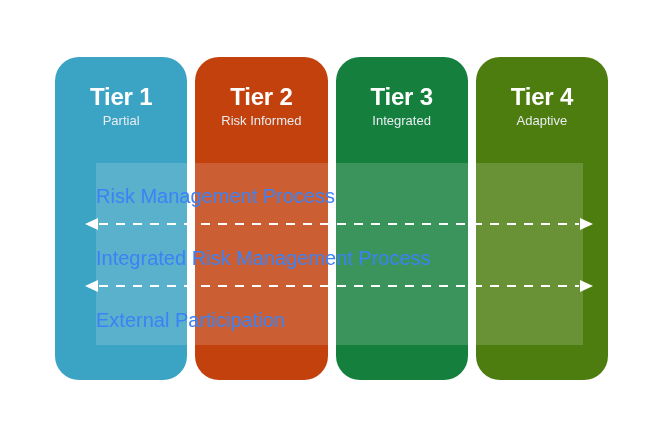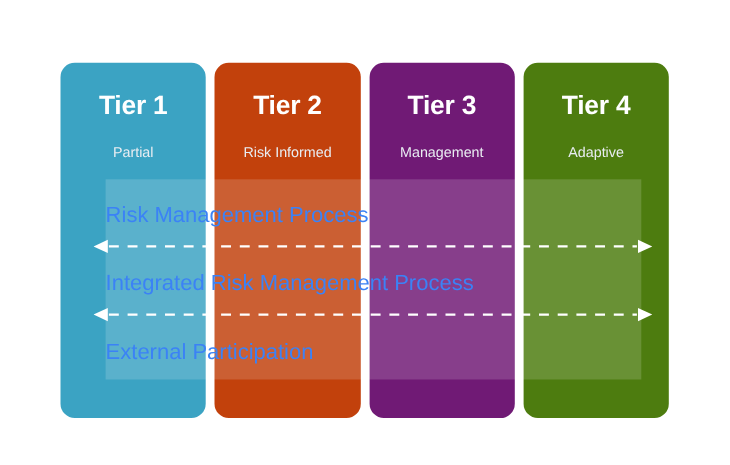--- a/index.html
+++ b/index.html
@@ -12,37 +12,37 @@
   .stage{position:relative;width:664px;height:423px;}
 
   
   .tiers{
     position:absolute;left:55px;top:57px;
     width:553px;height:323px;
     display:flex;gap:8px;
   }
   .tier{
     flex:1 1 0;
-    border-radius:13px;
+    border-radius:24px;
     position:relative;
     display:flex;flex-direction:column;
     align-items:center;
     padding-top:27px;
     box-sizing:border-box;
   }
   .tier-title{
     font-size:24px;
     font-weight:bold;
     color:#ffffff;
     letter-spacing:-0.2px;
     line-height:1.05;
     white-space:nowrap;
   }
   .tier-sub{
-    margin-top:23px;
+    margin-top:5px;
     font-size:13px;
     font-weight:normal;
     color:#e9edf2;
     line-height:1.1;
     white-space:nowrap;
   }
 
   
   .band{
     position:absolute;
@@ -86,23 +86,23 @@
     <div class="tier" style="background: rgb(59, 163, 195);">
       <div class="tier-title">Tier 1</div>
       <div class="tier-sub">Partial</div>
     </div>
 
     <div class="tier" style="background: #c2410c;">
       <div class="tier-title">Tier 2</div>
       <div class="tier-sub">Risk Informed</div>
     </div>
 
-    <div class="tier" style="background: #701a75;">
+    <div class="tier" style="background: #15803d;">
       <div class="tier-title">Tier 3</div>
-      <div class="tier-sub">Management</div>
+      <div class="tier-sub">Integrated</div>
     </div>
 
     <div class="tier" style="background: #4d7c0f;">
       <div class="tier-title">Tier 4</div>
       <div class="tier-sub">Adaptive</div>
     </div>
 
   </div>
 
   <div class="band" style="background: rgba(255, 255, 255, 0.16);">

